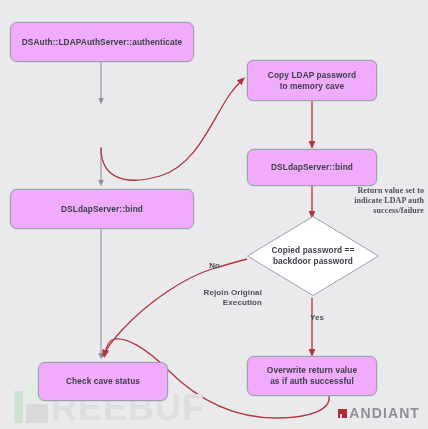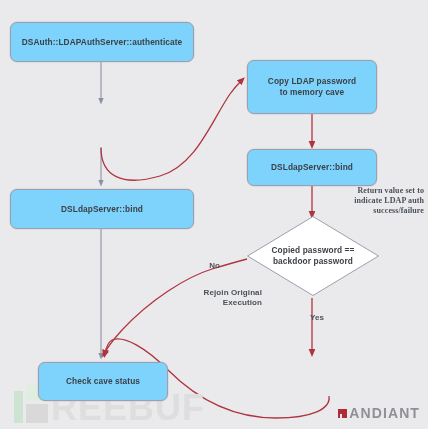--- a/index.html
+++ b/index.html
@@ -13,21 +13,21 @@
     position: relative;
     width: 428px;
     height: 429px;
     background: #eaeaec;
     overflow: hidden;
   }
   
   .node {
     position: absolute;
     box-sizing: border-box;
-    background: #7dd3fc;
+    background: #f0abfc;
     border: 1px solid #9aa0ad;
     border-radius: 7px;
     display: flex;
     align-items: center;
     justify-content: center;
     text-align: center;
     color: #3b3f46;
     font-size: 8.3px;
     line-height: 1.3;
     letter-spacing: 0.1px;
@@ -186,41 +186,45 @@
 
   <div class="node" style="left:10px; top:22px; width:184px; height:40px;">
     <span>DSAuth::LDAPAuthServer::authenticate</span>
   </div>
 
 
   <div class="node" style="left:10px; top:189px; width:184px; height:40px;">
     <span>DSLdapServer::bind</span>
   </div>
 
-  <div class="node" style="left:247px; top:60px; width:130px; height:54px;">
+  <div class="node" style="left:247px; top:60px; width:130px; height:41px;border-radius:6px;">
     <span style="white-space:pre-line;">Copy LDAP password
 to memory cave</span>
   </div>
 
   <div class="node" style="left:247px; top:149px; width:130px; height:37px;">
     <span>DSLdapServer::bind</span>
   </div>
 
   <div class="diamond-wrap" style="left:246px; top:215px; width:134px; height:82px;">
     <svg width="134" height="82" viewBox="0 0 134 82">
       <polygon points="67,1.5 132.5,41 67,80.5 1.5,41" fill="#ffffff" stroke="#9aa0ad" stroke-width="1"></polygon>
     </svg>
     <div class="diamond-label" style="white-space:pre-line;">Copied password ==
 backdoor password</div>
   </div>
 
   <div class="node" style="left:38px; top:362px; width:130px; height:39px;">
     <span>Check cave status</span>
   </div>
 
+  <div class="node" style="left:247px; top:356px; width:130px; height:40px;">
+    <span style="white-space:pre-line;">Overwrite return value
+as if auth successful</span>
+  </div>
 
   <div class="elabel right" style="left:318px; top:186px; width:106px;">Return value set to
 indicate LDAP auth
 success/failure</div>
 
   <div class="elabel center" style="left:192px; top:261px; width:28px;">No</div>
 
   <div class="elabel center" style="left:296px; top:313px; width:28px;">Yes</div>
 
   <div class="elabel center" style="left:172px; top:288px; width:90px;">Rejoin Original

